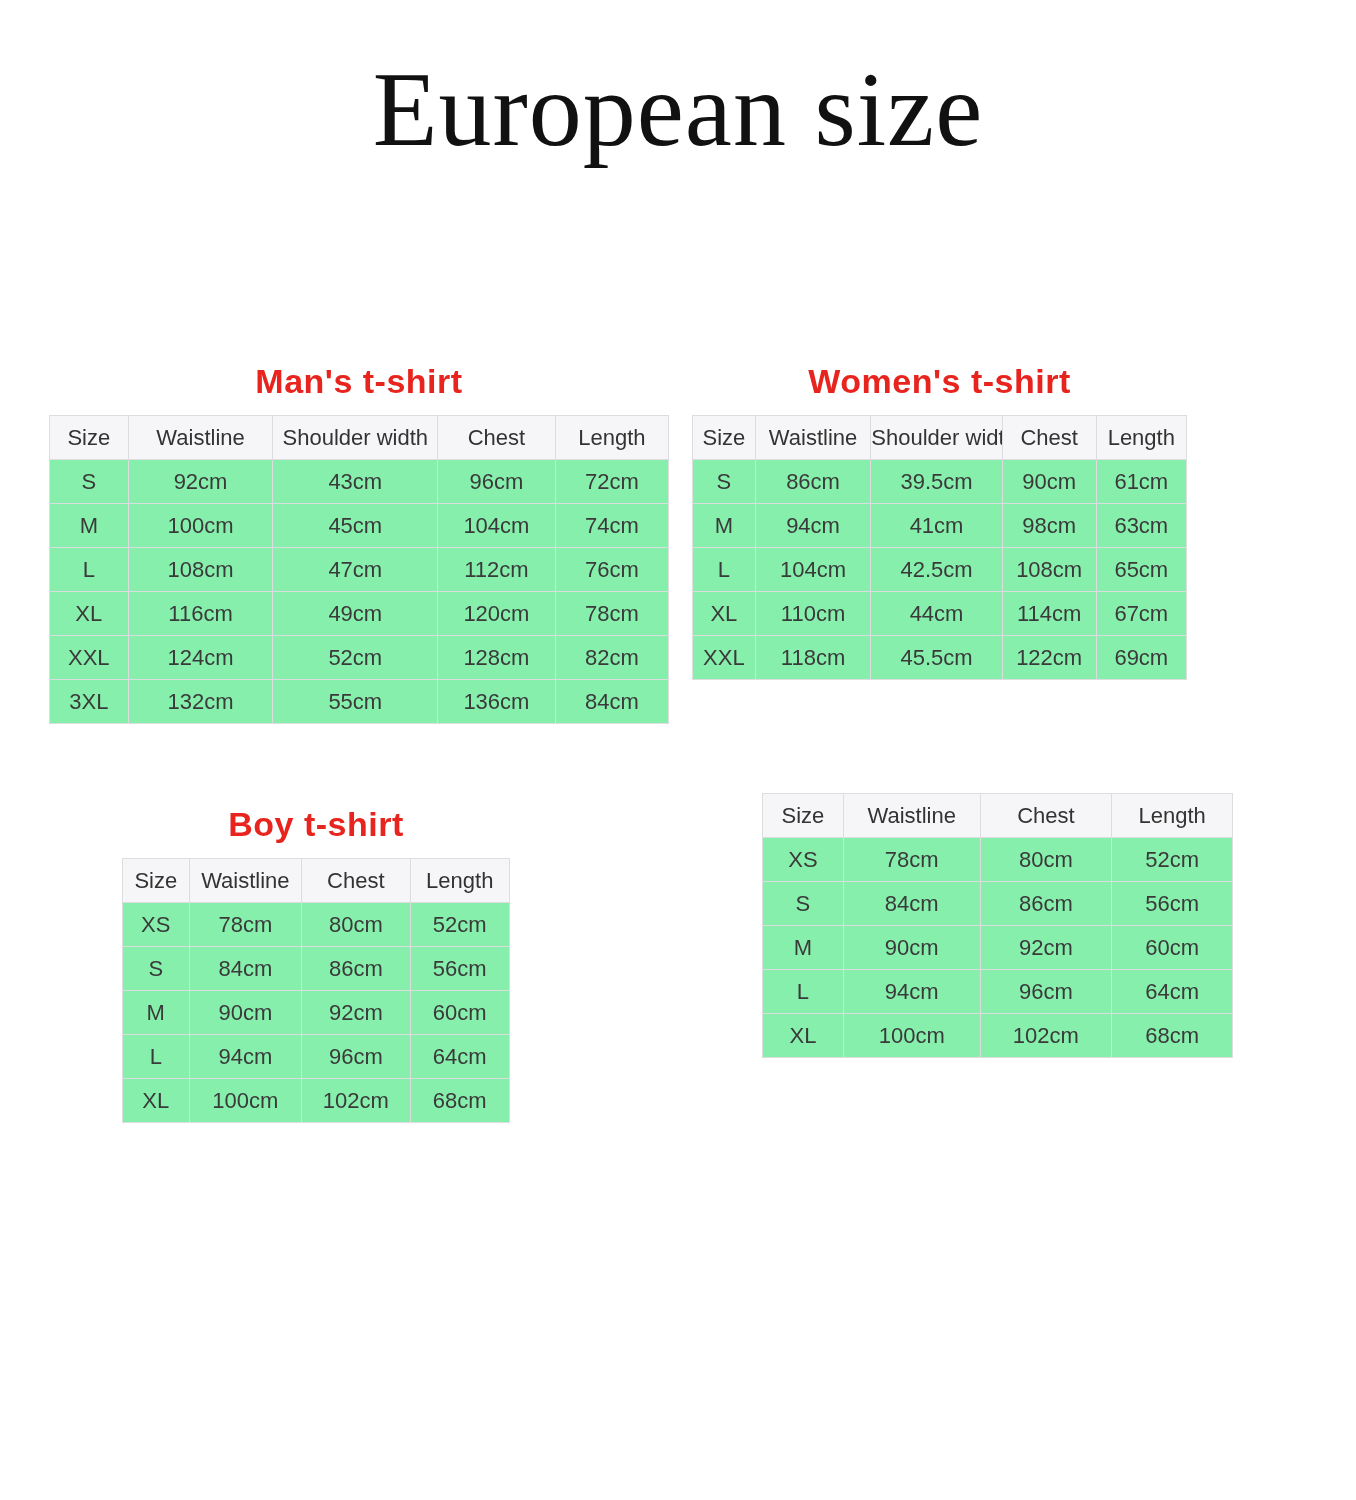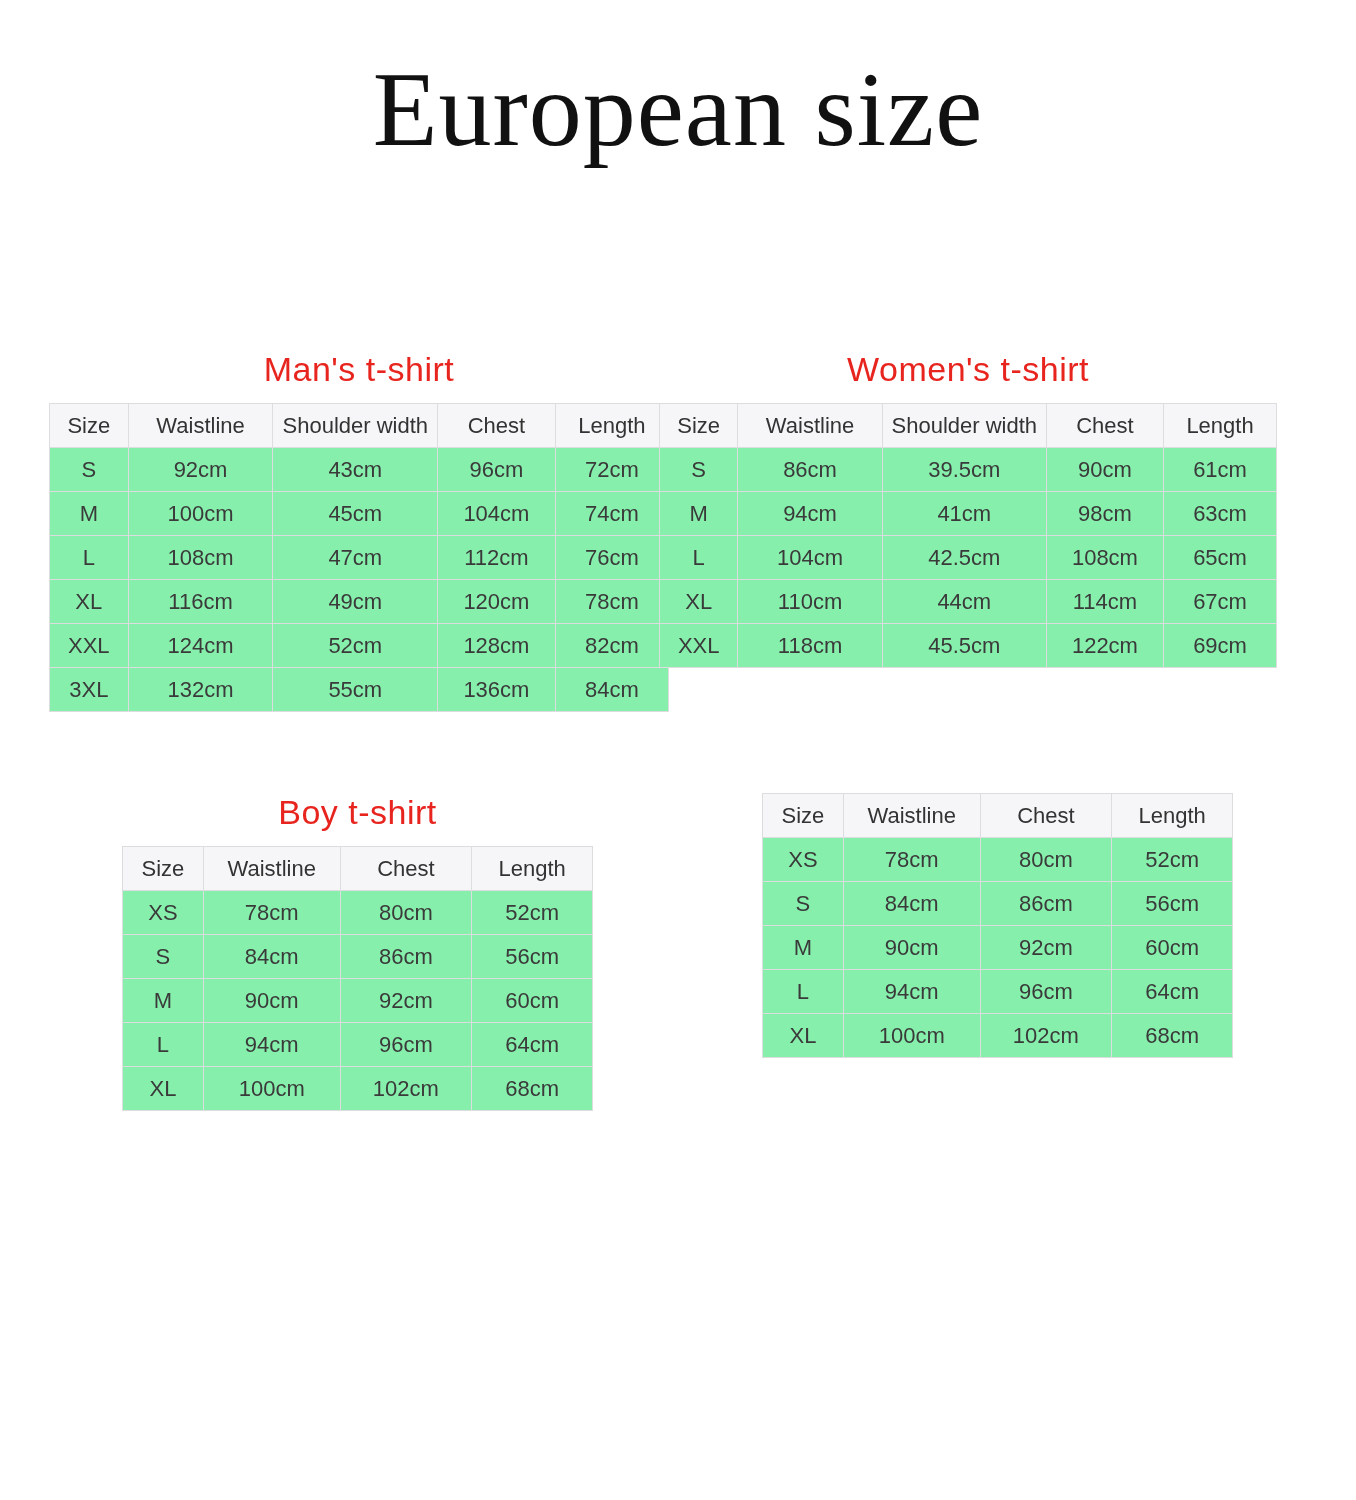--- a/index.html
+++ b/index.html
@@ -27,31 +27,31 @@
     font-weight: 400;
     font-size: 106px;
     line-height: 140px;
     color: #111111;
     letter-spacing: 1px;
   }
   .sec {
     position: absolute;
   }
   .sec-title {
-    margin: 0 0 15px 0;
+    margin: 12px 0 15px 0;
     text-align: center;
     font-size: 34px;
     line-height: 38px;
-    font-weight: 400;
+    font-weight: 700;
     color: #e8241e;
     letter-spacing: 0.5px;
   }
   #sec-mens   { left: 49px;  top: 350px; width: 620px; }
-  #sec-womens { left: 659px; top: 350px; width: 618px; }
-  #sec-boys   { left: 122px; top: 793px; width: 471px; }
+  #sec-womens { left: 692px; top: 350px; width: 495px; }
+  #sec-boys   { left: 122px; top: 793px; width: 388px; }
   #sec-girls  { left: 762px; top: 793px; width: 471px; }
 
   table.size-table {
     border-collapse: collapse;
     width: 100%;
     table-layout: fixed;
     background: #86efac;
   }
   table.size-table th,
   table.size-table td {

